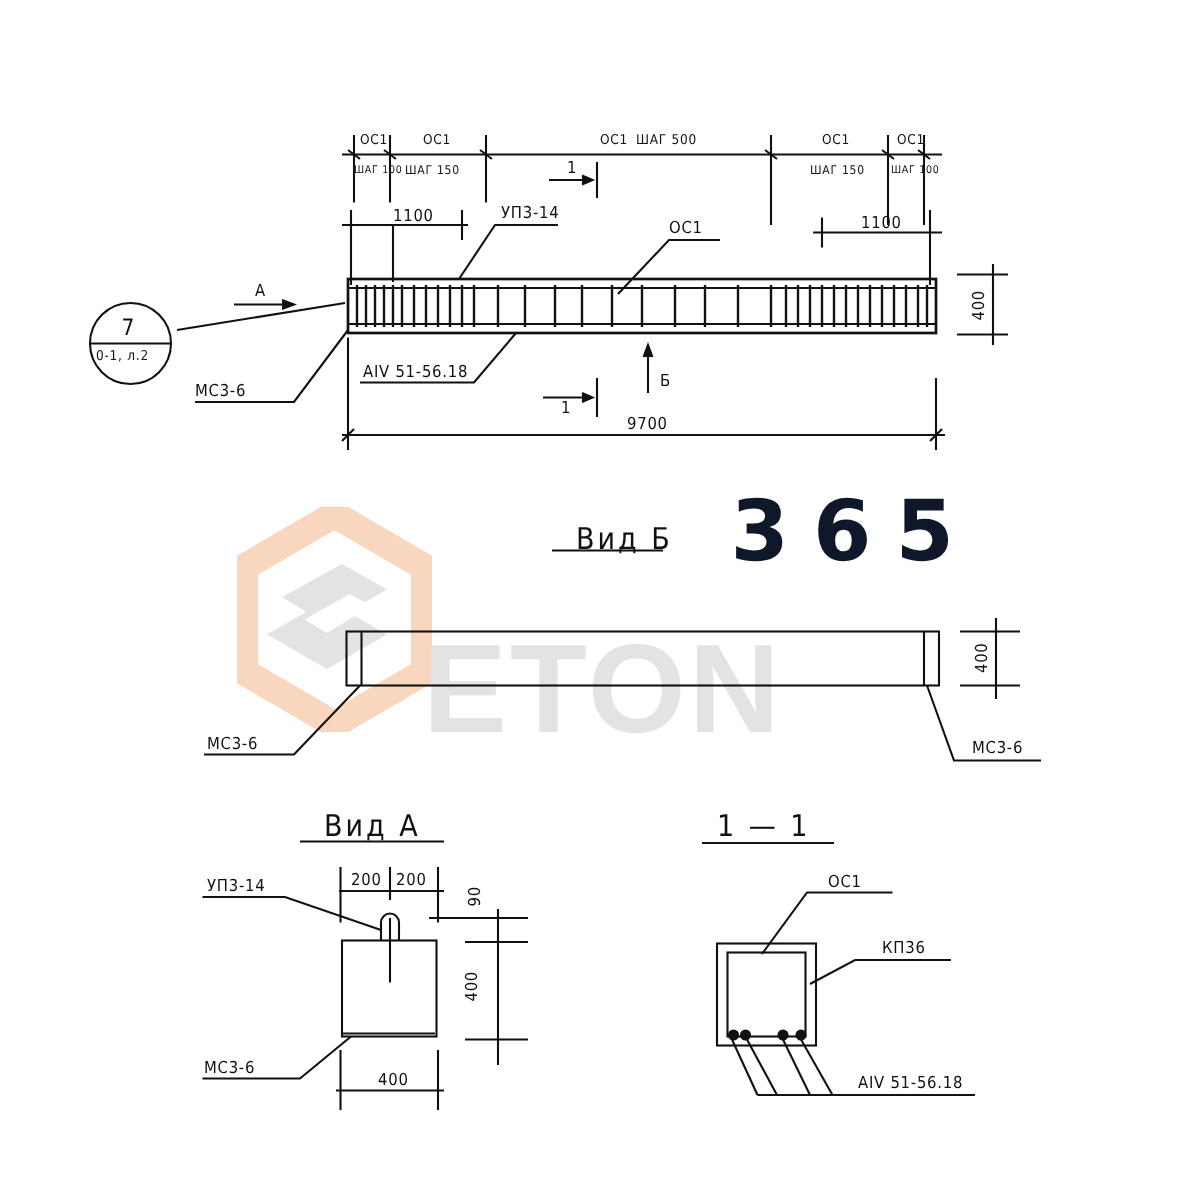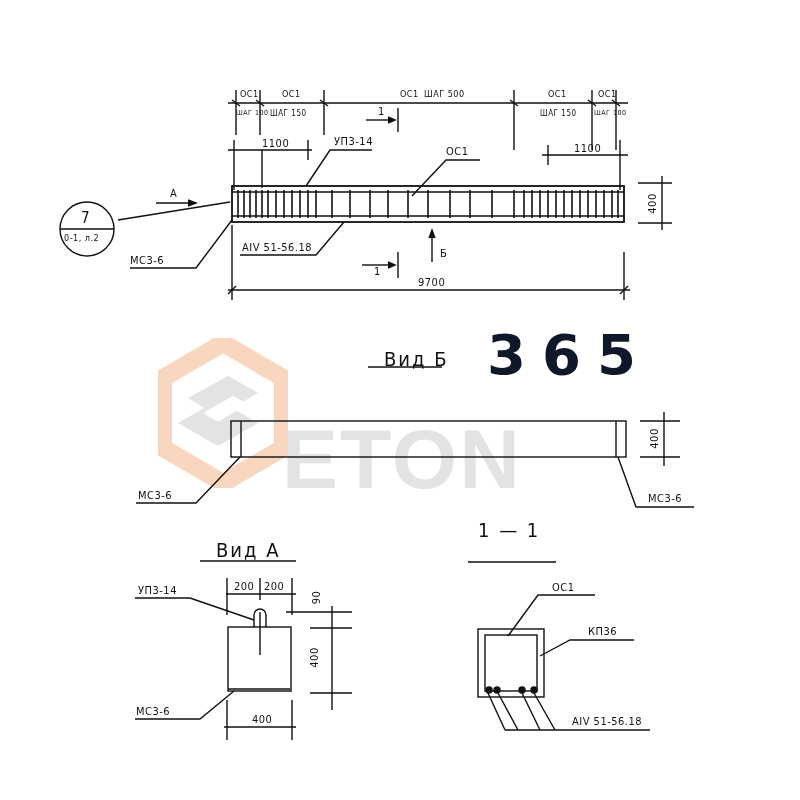--- a/index.html
+++ b/index.html
@@ -219,17 +219,17 @@
   <span class="lbl" style="left:234px;top:581px">200</span>
   <span class="lbl" style="left:264px;top:581px">200</span>
   <span class="lbl lbl-vert" style="left:310px;top:592px">90</span>
   <span class="lbl lbl-vert" style="left:304px;top:652px">400</span>
   <span class="lbl" style="left:252px;top:714px">400</span>
   <span class="lbl" style="left:138px;top:585px">УП3-14</span>
   <span class="lbl" style="left:136px;top:706px">МС3-6</span>
 </div>
 
 <div>
-  <span class="lbl lbl-title" style="left:478px;top:520px">1 — 1</span>
+  <span class="lbl lbl-title" style="left:478px;top:540px">1 — 1</span>
   <span class="lbl" style="left:552px;top:582px">ОС1</span>
   <span class="lbl" style="left:588px;top:626px">КП36</span>
   <span class="lbl" style="left:572px;top:716px">АIV 51-56.18</span>
 </div>
 
 </body></html>

